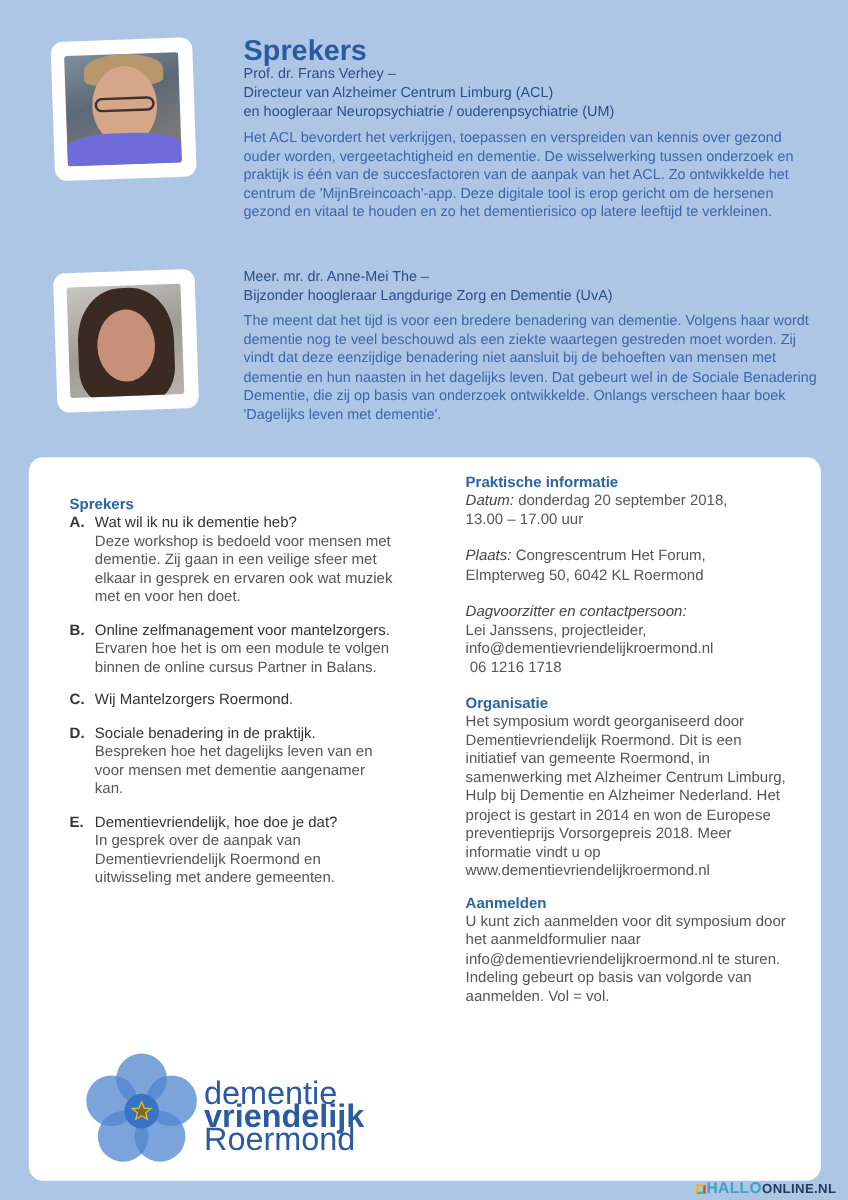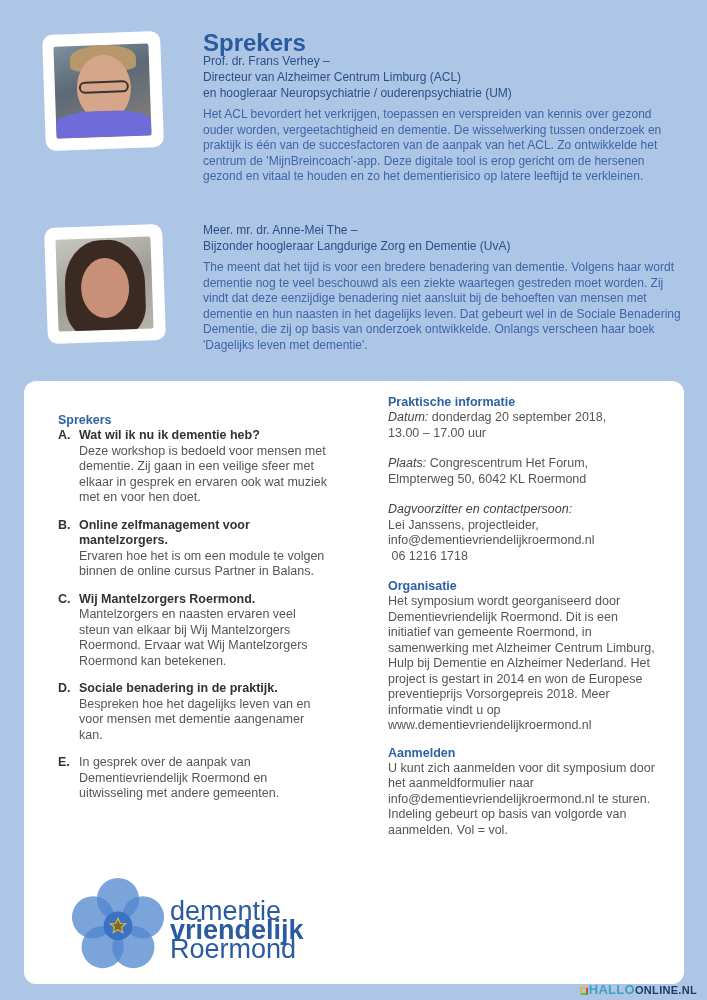--- a/index.html
+++ b/index.html
@@ -52,21 +52,21 @@
   .card {
     position: absolute; left: 24px; top: 381px; width: 660px; height: 603px;
     background: #ffffff; border-radius: 12px;
   }
   .col-left { position: absolute; left: 58px; top: 413px; width: 270px; }
   .col-right { position: absolute; left: 388px; top: 395px; width: 275px; }
   .section-title { font-size: 12.5px; font-weight: bold; color: #2d62a3; line-height: 15px; }
   .ws-item { display: flex; margin-bottom: 12px; }
   .ws-letter { width: 21px; font-weight: bold; font-size: 12.5px; color: #333; line-height: 15.5px; flex-shrink: 0; }
   .ws-body { font-size: 12.5px; line-height: 15.5px; color: #555; }
-  .ws-head { font-weight: bold; color: #333; }
+  .ws-head { font-weight: normal; color: #333; }
   .info-block { font-size: 12.5px; line-height: 15.5px; color: #555; margin-bottom: 15px; }
   .info-block em { font-style: italic; color: #444; }
   .org-block { font-size: 12.5px; line-height: 15.5px; color: #555; margin-bottom: 12px; }
 
   .logo { position: absolute; left: 70px; top: 880px; width: 230px; height: 90px; }
   .logo-text { position: absolute; left: 100px; top: 22px; color: #2a5aa0; font-size: 27px; line-height: 19px; }
   .logo-text .l2 { font-weight: bold; }
 
   .watermark { position: absolute; right: 10px; bottom: 3px; font-size: 11px; font-weight: bold; color: #1e3b60; letter-spacing: 0.3px; }
   .watermark .hallo { color: #3fa2c2; font-size: 13px; }
@@ -120,33 +120,33 @@
     <div class="ws-letter">B.</div>
     <div class="ws-body">
       <div class="ws-head">Online zelfmanagement voor mantelzorgers.</div>
       <div>Ervaren hoe het is om een module te volgen binnen de online cursus Partner in Balans.</div>
     </div>
   </div>
   <div class="ws-item">
     <div class="ws-letter">C.</div>
     <div class="ws-body">
       <div class="ws-head">Wij Mantelzorgers Roermond.</div>
-      <div>Mantelzorgers en naasten ervaren veel steun van elkaar bij Wij Mantelzorgers Roermond. Ervaar wat Wij Mantelzorgers Roermond kan betekenen.</div>
     </div>
   </div>
   <div class="ws-item">
     <div class="ws-letter">D.</div>
     <div class="ws-body">
       <div class="ws-head">Sociale benadering in de praktijk.</div>
       <div>Bespreken hoe het dagelijks leven van en voor mensen met dementie aangenamer kan.</div>
     </div>
   </div>
   <div class="ws-item">
     <div class="ws-letter">E.</div>
     <div class="ws-body">
+      <div class="ws-head">Dementievriendelijk, hoe doe je dat?</div>
       <div>In gesprek over de aanpak van Dementievriendelijk Roermond en uitwisseling met andere gemeenten.</div>
     </div>
   </div>
 </div>
 
 <div class="col-right">
   <div class="section-title">Praktische informatie</div>
   <div class="info-block">
     <em>Datum:</em>
     <span>donderdag 20 september 2018,</span><br>

